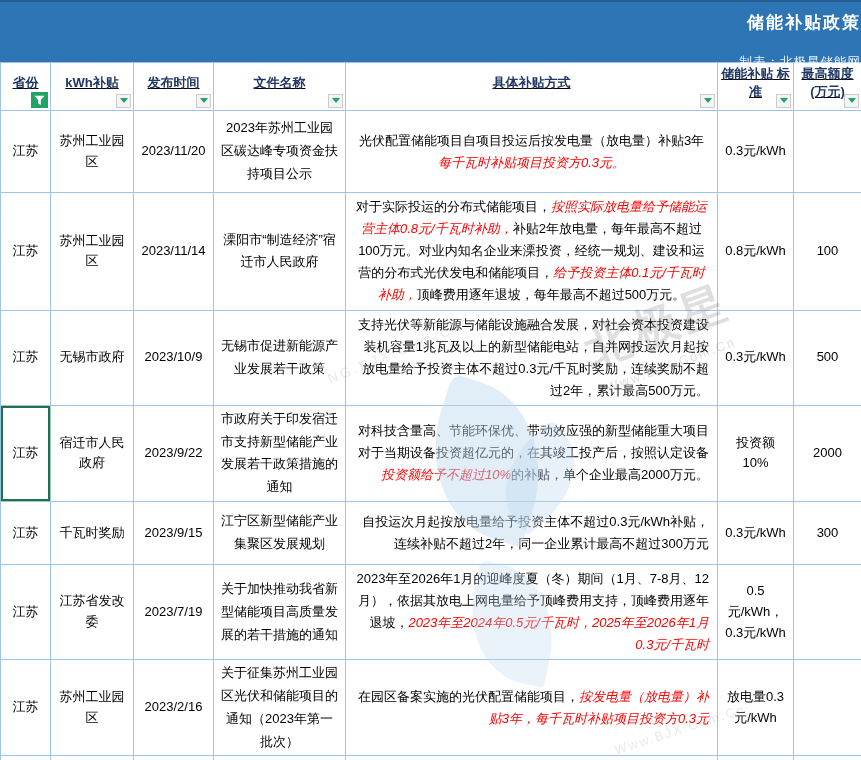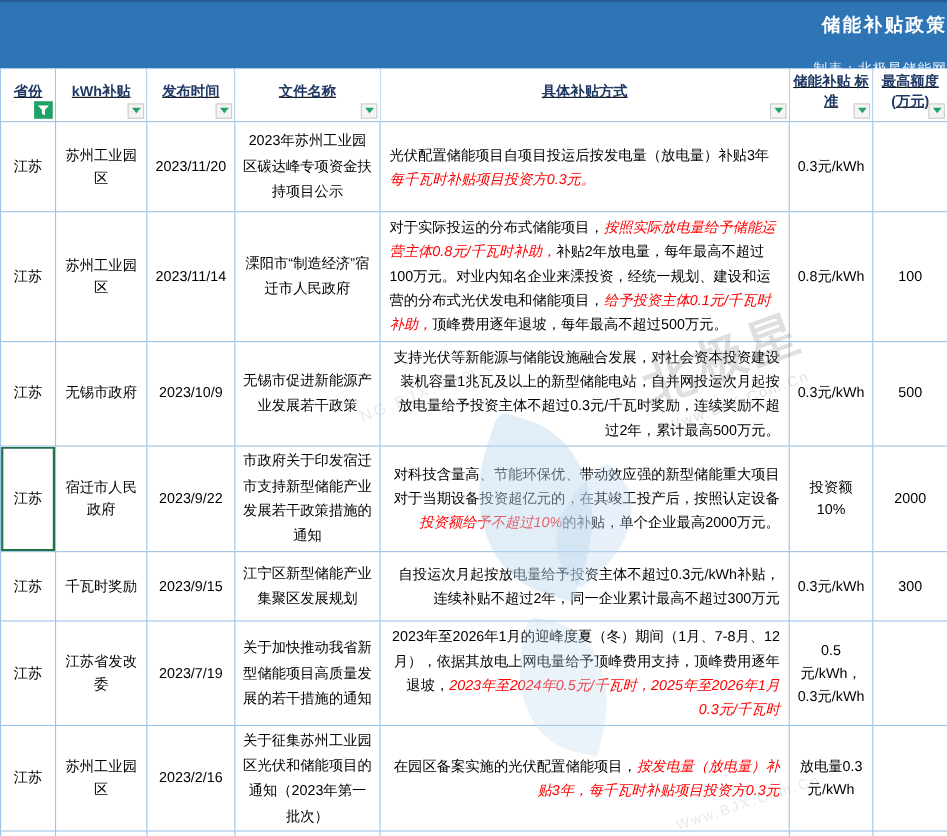--- a/index.html
+++ b/index.html
@@ -25,21 +25,21 @@
   th{
     position:relative;background:#fff;color:var(--headtext);
     font-size:13px;font-weight:bold;line-height:1.35;
     vertical-align:middle;text-align:center;padding:2px 3px 10px 3px;
   }
   td{
     font-size:13px;line-height:1.6;vertical-align:middle;text-align:center;
     padding:2px 4px;
   }
   td.cell-method{text-align:right;padding:3px 8px;line-height:1.7;}
-  td.cell-method.center{text-align:left;}
+  td.cell-method.center{text-align:center;}
   td.cell-document{line-height:1.75;padding:2px 6px;}
   td.cell-standard{padding:2px 5px;margin-left:48px;}
   .red{color:var(--red);font-style:italic;}
   .selected-cell{box-shadow:inset 0 0 0 2px var(--select-green);}
 
   .filter-btn{position:absolute;right:2px;bottom:2px;cursor:pointer;}
   .filter-funnel{
     width:17px;height:16px;background:var(--filter-green);
     display:flex;align-items:center;justify-content:center;
   }

